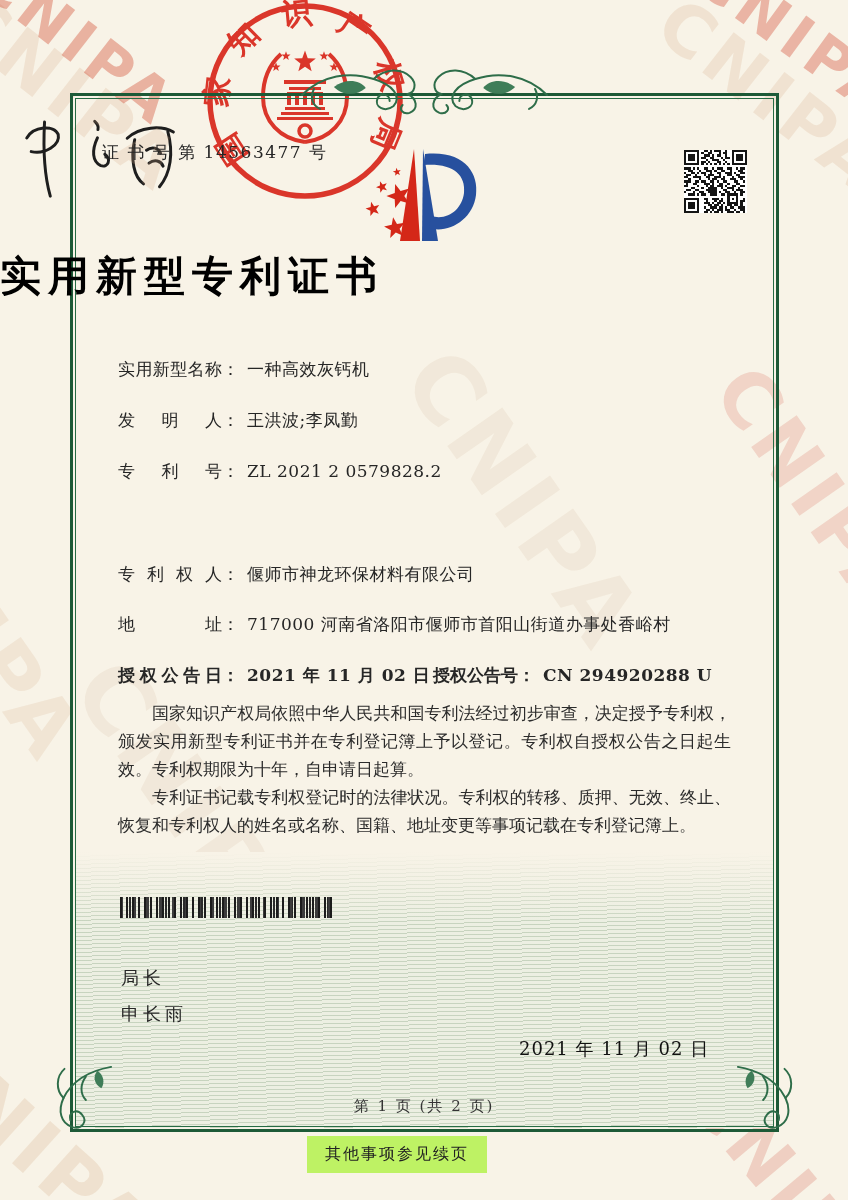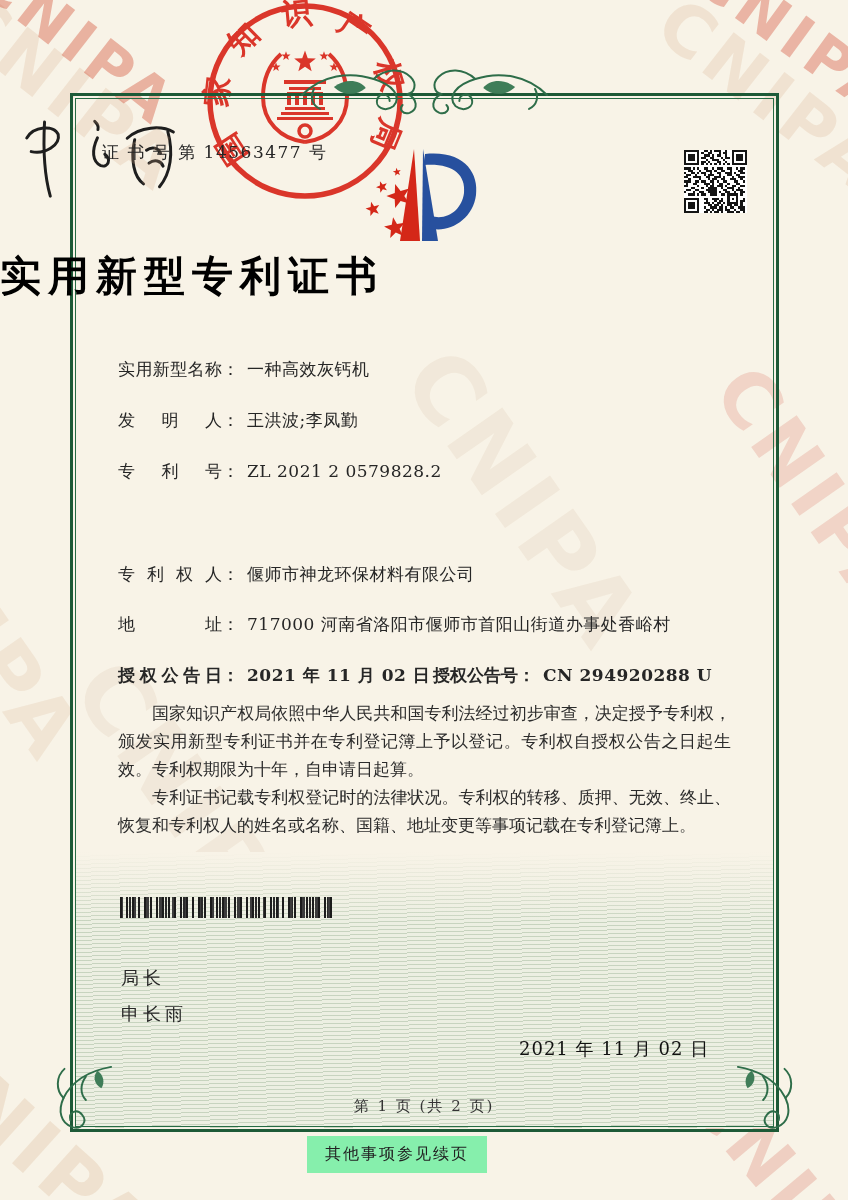--- a/index.html
+++ b/index.html
@@ -59,21 +59,21 @@
       repeating-linear-gradient(90deg,#3c3c3c 0 3px, rgba(0,0,0,0) 3px 13px),
       repeating-linear-gradient(90deg,#2a2a2a 0 2px, rgba(0,0,0,0) 2px 9px);
   }
   #signer-title{left:121px; top:942px; font-size:18px; letter-spacing:4px;margin-top:24px;}
   #signer-name{left:121px; top:1002px; font-size:18px; letter-spacing:4px;}
   #signature{left:252px; top:946px; z-index:4;}
   #seal{left:498px; top:886px; z-index:5;}
   #seal-date{left:519px; top:1037px; font-size:18px; letter-spacing:1px;
              font-weight:500; color:#111; z-index:6;}
   #page-info{left:0; top:1097px; width:100%; text-align:center; font-size:15px; letter-spacing:2px; color:#333;}
-  #cont-box{left:307px; top:1136px; width:180px; height:37px; background:#86efac;
+  #cont-box{left:307px; top:1136px; width:180px; height:37px; background:#bef264;
             display:flex; align-items:center; justify-content:center;
             font-size:16px; letter-spacing:2px; z-index:4; color:#222;}
   .orn{position:absolute; z-index:3;}
   #top-orn{left:300px; top:63px;}
   #corner-l{left:47px; top:1063px;}
   #corner-r{left:734px; top:1063px;}
   #logo{left:336px; top:137px; z-index:4; position:absolute;}
   #qr{left:684px; top:150px; z-index:4; position:absolute;}
 </style>
 </head>

